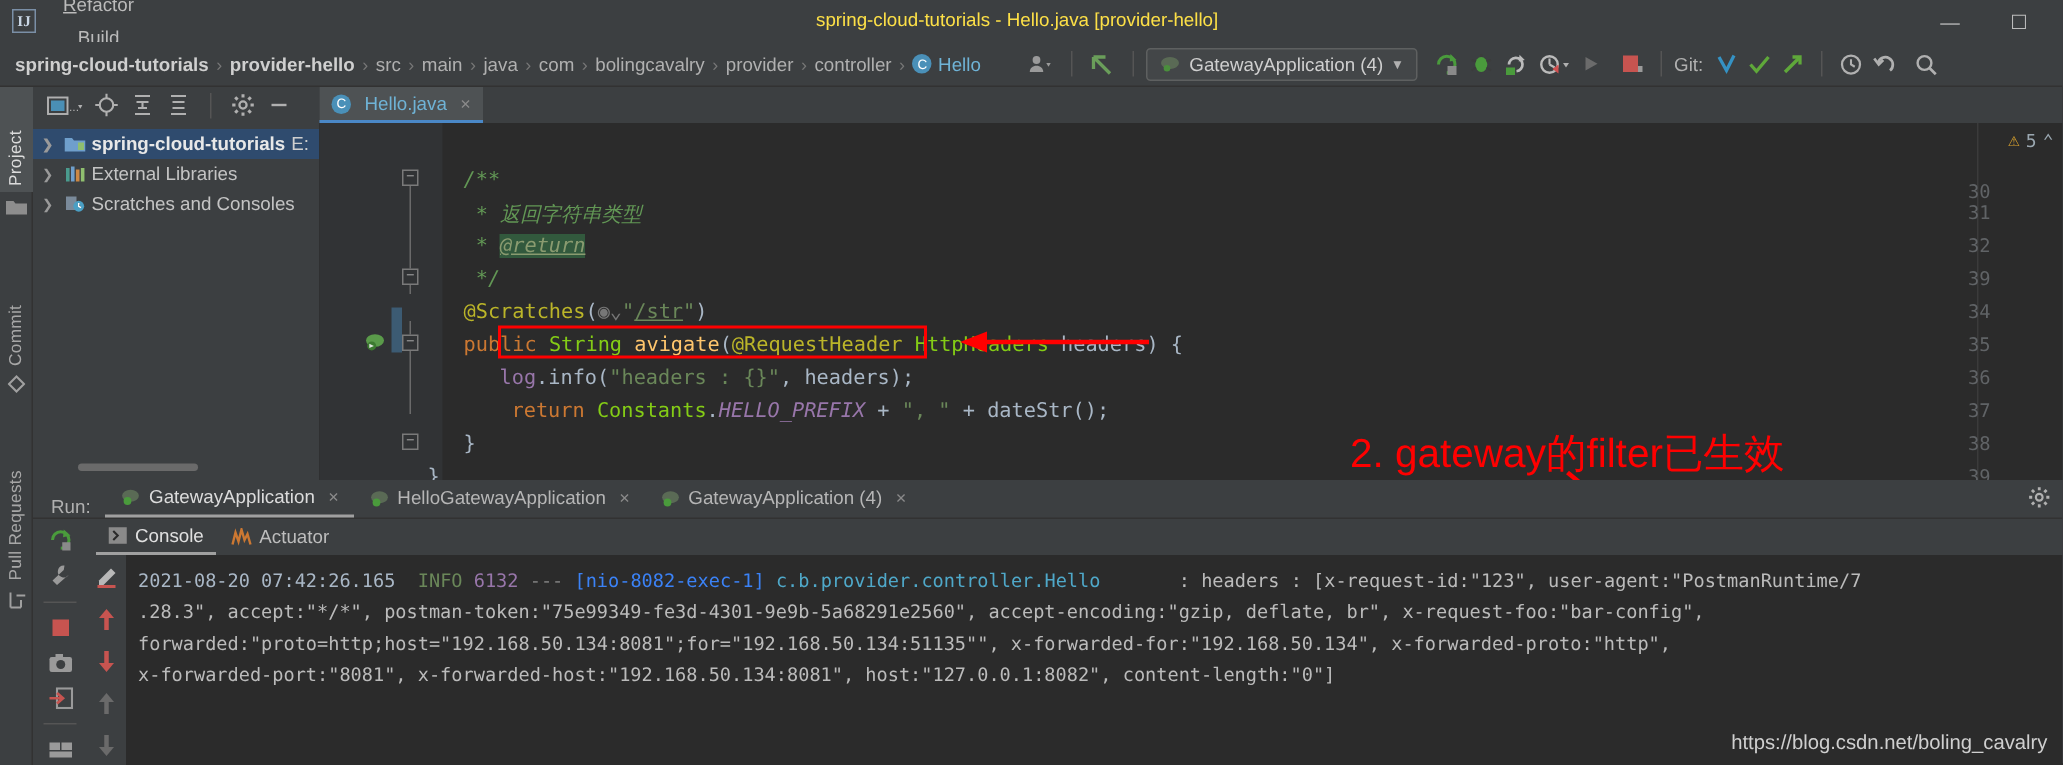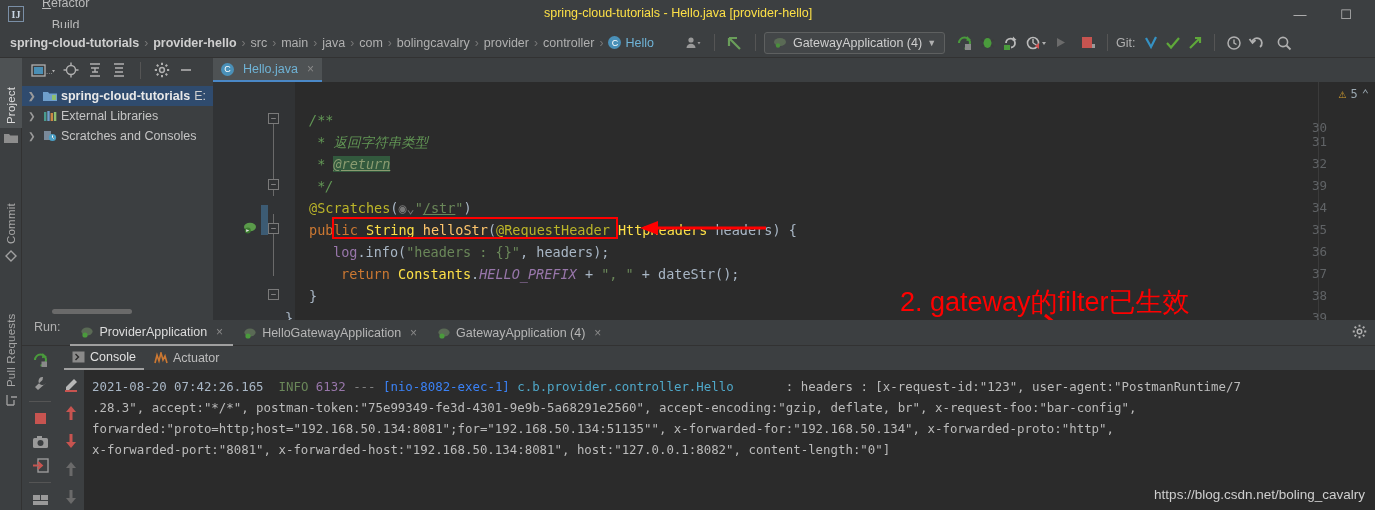--- a/index.html
+++ b/index.html
@@ -149,21 +149,21 @@
     color: #a9b7c6;
   }
   .c-comment { color: #629755; font-style: italic; }
   .c-tag { color: #8a9b70; font-style: italic; }
   .c-tag-hl { background: #32593d; }
   .c-anno { color: #bbb529; }
   .c-kw { color: #cc7832; }
   .c-str { color: #6a8759; }
   .c-field { color: #9876aa; }
   .c-static { color: #9876aa; font-style: italic; }
-  .c-cls { color: #fde047; }
+  .c-cls { color: #84cc16; }
   .c-meth { color: #ffc66d; }
   .c-punct { color: #a9b7c6; }
   .c-underline { text-decoration: underline; }
 
   .errbar {
     position: absolute; right: 6px; top: 4px; display: flex; align-items: center;
     gap: 4px; font-size: 12px;
   }
   .warn-tri { color: #d9a22e; font-size: 13px; }
   .err-count { color: #9aa7b0; }
@@ -179,21 +179,21 @@
     font-size: 27px; white-space: nowrap;
   }
   .redbox { position: absolute; border: 2px solid #ff0000; }
 
   
   .runwin {
     position: absolute; left: 22px; top: 320px; width: 1353px; height: 190px;
     background: #3c3f41;
   }
   .run-tabrow {
-    height: 26px; display: flex; align-items: flex-start; gap: 0px;
+    height: 26px; display: flex; align-items: flex-end; gap: 0px;
     border-bottom: 1px solid #323232;
   }
   .run-label { font-size: 12.5px; color: #b0b0b0; padding: 0 10px 0 12px; }
   .rtab {
     display: flex; align-items: center; gap: 5px; height: 26px; padding: 0 10px;
     font-size: 12.5px; color: #b6b6b6;
   }
   .rtab.sel { color: #dcdcdc; border-bottom: 2px solid #a0a0a0; }
   .rtab .x { color: #8a8a8a; font-size: 12px; margin-left: 4px; }
   .gearbtn { position: absolute; right: 8px; top: 4px; color: #b0b0b0; font-size: 14px; }
@@ -549,21 +549,21 @@
       <div class="lnum" style="top:206px;">38</div>
       <div class="fold" style="top:207px;">−</div>
 
       <div class="lnum" style="top:228px;">39</div>
 
       <div class="codeline" style="top:30px;left:96px;"><span class="c-comment">/**</span></div>
       <div class="codeline" style="top:52px;left:96px;"><span class="c-comment"> * 返回字符串类型</span></div>
       <div class="codeline" style="top:74px;left:96px;"><span class="c-comment"> * </span><span class="c-tag c-tag-hl c-underline">@return</span></div>
       <div class="codeline" style="top:96px;left:96px;"><span class="c-comment"> */</span></div>
       <div class="codeline" style="top:118px;left:96px;"><span class="c-anno">@Scratches</span><span class="c-punct">(</span><span style="color:#777;">◉⌄</span><span class="c-str">"</span><span class="c-str c-underline">/str</span><span class="c-str">"</span><span class="c-punct">)</span></div>
-      <div class="codeline" style="top:140px;left:96px;"><span class="c-kw">public</span> <span class="c-cls">String</span> <span class="c-meth">helloStr</span><span class="c-punct">(</span><span class="c-anno">@RequestHeader</span> <span class="c-cls">HttpHeaders</span> headers<span class="c-punct">) {</span></div>
+      <div class="codeline" style="top:140px;left:96px;"><span class="c-kw">public</span> <span class="c-cls">String</span> <span class="c-meth">avigate</span><span class="c-punct">(</span><span class="c-anno">@RequestHeader</span> <span class="c-cls">HttpHeaders</span> headers<span class="c-punct">) {</span></div>
       <div class="codeline" style="top:162px;left:120px;"><span class="c-field">log</span><span class="c-punct">.</span>info<span class="c-punct">(</span><span class="c-str">"headers : {}"</span><span class="c-punct">,</span> headers<span class="c-punct">);</span></div>
       <div class="codeline" style="top:184px;left:128px;"><span class="c-kw">return</span> <span class="c-cls">Constants</span><span class="c-punct">.</span><span class="c-static">HELLO_PREFIX</span> <span class="c-punct">+</span> <span class="c-str">", "</span> <span class="c-punct">+</span> dateStr<span class="c-punct">();</span></div>
       <div class="codeline" style="top:206px;left:96px;"><span class="c-punct">}</span></div>
       <div class="codeline" style="top:228px;left:72px;"><span class="c-punct">}</span></div>
 
       <div class="errbar">
         <span class="warn-tri">⚠</span>
         <span class="err-count">5</span>
         <span class="err-count">⌃</span>
       </div>
@@ -589,21 +589,21 @@
   <div class="runwin">
     <div class="run-tabrow">
       <span class="run-label">Run:</span>
       <div class="rtab sel">
         <span>
           <svg width="14" height="13" viewBox="0 0 14 13">
             <ellipse cx="7" cy="5.5" rx="5.6" ry="4" fill="#5a6a55"></ellipse>
             <circle cx="5" cy="9" r="2.6" fill="#4a9b3c"></circle>
           </svg>
         </span>
-        <span>ProviderApplication</span>
+        <span>GatewayApplication</span>
         <span class="x">×</span>
       </div>
       <div class="rtab">
         <span>
           <svg width="14" height="13" viewBox="0 0 14 13">
             <ellipse cx="7" cy="5.5" rx="5.6" ry="4" fill="#5a6a55"></ellipse>
             <circle cx="5" cy="9" r="2.6" fill="#4a9b3c"></circle>
           </svg>
         </span>
         <span>HelloGatewayApplication</span>

